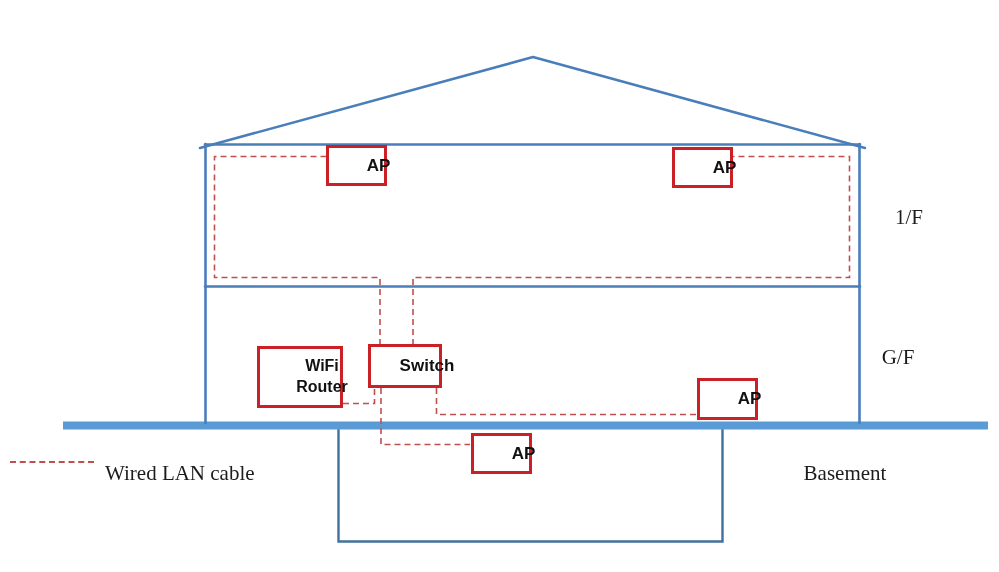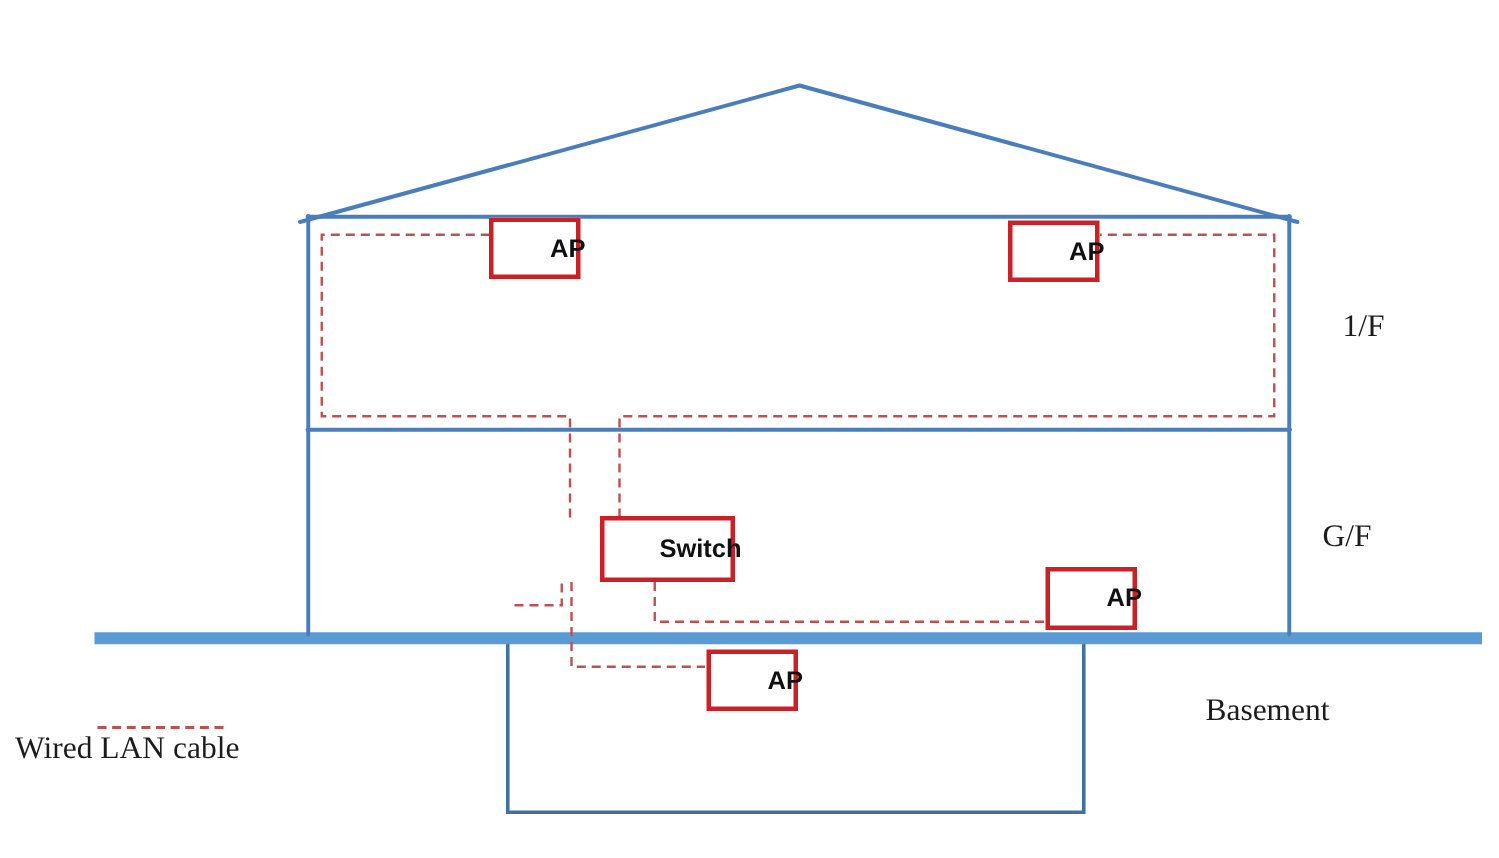--- a/index.html
+++ b/index.html
@@ -66,24 +66,23 @@
   .floor-label {
     position: absolute;
     font-family: "Liberation Serif", serif;
     font-size: 21px;
     color: #1c1c1c;
     text-align: center;
   }
   .legend {
     position: absolute;
     left: 10px;
-    top: 484px;
+    top: 461px;
     display: flex;
-    align-items: flex-end;
-    flex-direction: column;
+    align-items: flex-start;
   }
   .legend-dash {
     display: inline-block;
     width: 84px;
     height: 0;
     border-top: 2px dashed var(--cable-red, #c0504d);
     margin-right: 11px;
   }
   .legend-text {
     font-family: "Liberation Serif", serif;
@@ -116,22 +115,28 @@
   </svg>
 
   <div class="node" style="left:326px; top:145px; width:61px; height:41px;">
     <span>AP</span>
   </div>
 
   <div class="node" style="left:672px; top:147px; width:61px; height:41px;">
     <span>AP</span>
   </div>
 
+  <div class="node" style="left:257px; top:346px; width:86px; height:62px;">
+    <span class="two-line">
+      <span>WiFi</span><br>
+      <span>Router</span>
+    </span>
+  </div>
 
-  <div class="node" style="left:368px; top:344px; width:90px; height:44px;margin-left:32px;">
+  <div class="node" style="left:368px; top:344px; width:74px; height:44px;">
     <span>Switch</span>
   </div>
 
   <div class="node" style="left:697px; top:378px; width:61px; height:42px;">
     <span>AP</span>
   </div>
 
   <div class="node" style="left:471px; top:433px; width:61px; height:41px;">
     <span>AP</span>
   </div>

